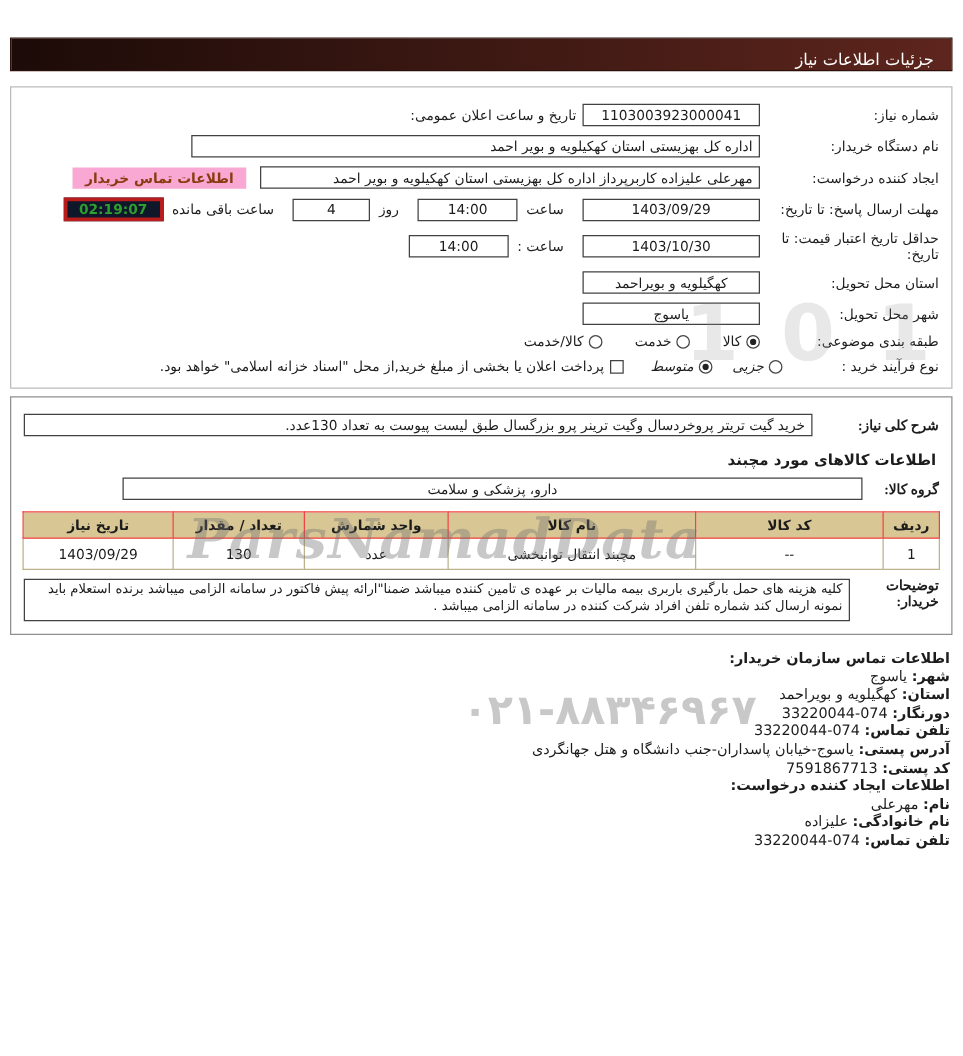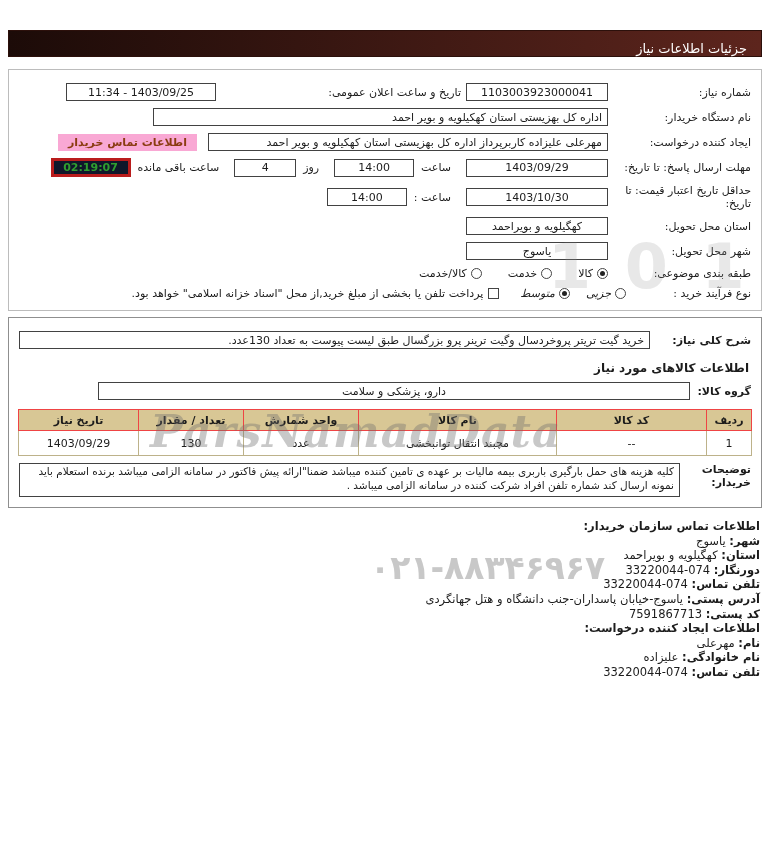--- a/index.html
+++ b/index.html
@@ -12,21 +12,21 @@
   .panel { margin: 0 8px; border: 1px solid #bcbcbc; padding: 6px 6px 10px; background: transparent; }
   .section { margin: 6px 8px 0; border: 1px solid #8f8f8f; padding: 6px 6px 10px; background: transparent; }
 
   .row { display: flex; align-items: center; margin: 7px 4px 0; font-size: 11px; gap: 5px; }
   .lbl { width: 138px; flex: 0 0 auto; line-height: 13px; }
   .lbl-announce { width: 240px; flex: 0 0 auto; line-height: 13px; }
   .lbl-process { width: 120px; flex: 0 0 auto; }
   .lbl-sm { width: 96px; flex: 0 0 auto; }
   .lbl-xs { width: 56px; flex: 0 0 auto; }
   .lbl-note { width: 66px; flex: 0 0 auto; line-height: 13px; }
-  .b { font-weight: bold; }
+  .b { font-weight: bold; font-family: Liberation Serif, serif; }
 
   .box { border: 1px solid #424242; background: #fff; min-height: 18px; display: flex; align-items: center; justify-content: center; font-size: 11px; flex: 0 0 auto; padding: 0 3px; }
   .box.rt { justify-content: flex-start; padding: 0 5px; }
   .grow { flex: 1 1 auto; }
   .w142 { width: 142px; } .w150 { width: 150px; } .w80 { width: 80px; }
   .w62 { width: 62px; } .w455 { width: 455px; } .w400 { width: 400px; } .w592 { width: 592px; }
   .inline-lbl { flex: 0 0 auto; margin: 0 10px 0 2px; }
 
   .contact-link { background: #f9a8d4; color: #8a3c10; padding: 2px 10px; font-size: 11px; font-weight: bold; margin-right: 6px; cursor: pointer; flex: 0 0 auto; }
   .countdown { background: #0f172a; color: #2f9e2f; font-weight: bold; border: 3px solid #b91c1c; }
@@ -67,21 +67,20 @@
   <div class="titlebar">
     <span>جزئیات اطلاعات نیاز</span>
   </div>
 
   <div class="panel">
 
     <div class="row">
       <span class="lbl">شماره نیاز:</span>
       <span class="box w142">1103003923000041</span>
       <span class="lbl-announce">تاریخ و ساعت اعلان عمومی:</span>
-      <span class="box w150">1403/09/25 - 11:34</span>
     </div>
 
     <div class="row">
       <span class="lbl">نام دستگاه خریدار:</span>
       <span class="box rt w455">اداره کل بهزیستی استان کهکیلویه و بویر احمد</span>
     </div>
 
     <div class="row">
       <span class="lbl">ایجاد کننده درخواست:</span>
       <span class="box rt w400">مهرعلی علیزاده کاربرپرداز اداره کل بهزیستی استان کهکیلویه و بویر احمد</span>
@@ -140,33 +139,33 @@
           <span class="radio-item">
             <span class="radio"></span>
             <span>جزیی</span>
           </span>
           <span class="radio-item">
             <span class="radio checked"></span>
             <span>متوسط</span>
           </span>
         </span>
       <span class="checkbox"></span>
-      <span class="chk-label">پرداخت تلفن یا بخشی از مبلغ خرید,از محل "اسناد خزانه اسلامی" خواهد بود.</span>
+      <span class="chk-label">پرداخت اعلان یا بخشی از مبلغ خرید,از محل "اسناد خزانه اسلامی" خواهد بود.</span>
     </div>
 
   </div>
 
   <div class="section">
 
     <div class="row">
       <span class="lbl-sm b">شرح کلی نیاز:</span>
       <span class="box rt grow">خرید گیت تریتر پروخردسال وگیت ترینر پرو بزرگسال طبق لیست پیوست به تعداد 130عدد.</span>
     </div>
 
-    <div class="items-heading">اطلاعات کالاهای مورد نیاز</div>
+    <div class="items-heading">اطلاعات کالاهای مورد مچبند</div>
 
     <div class="row">
       <span class="lbl-xs b">گروه کالا:</span>
       <span class="box w592">دارو، پزشکی و سلامت</span>
     </div>
 
     <table class="items">
       <colgroup>
         <col class="c1">
           <col class="c2">

